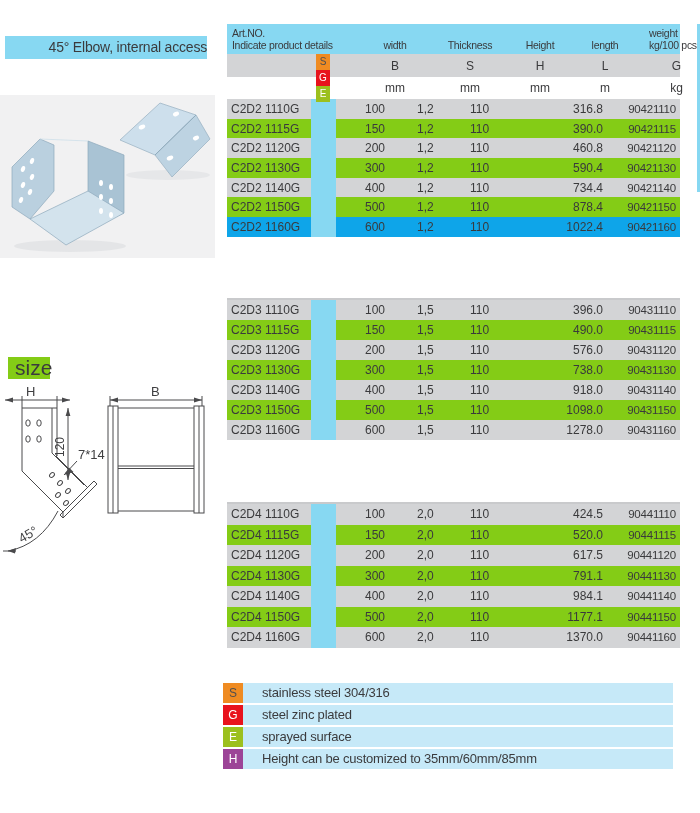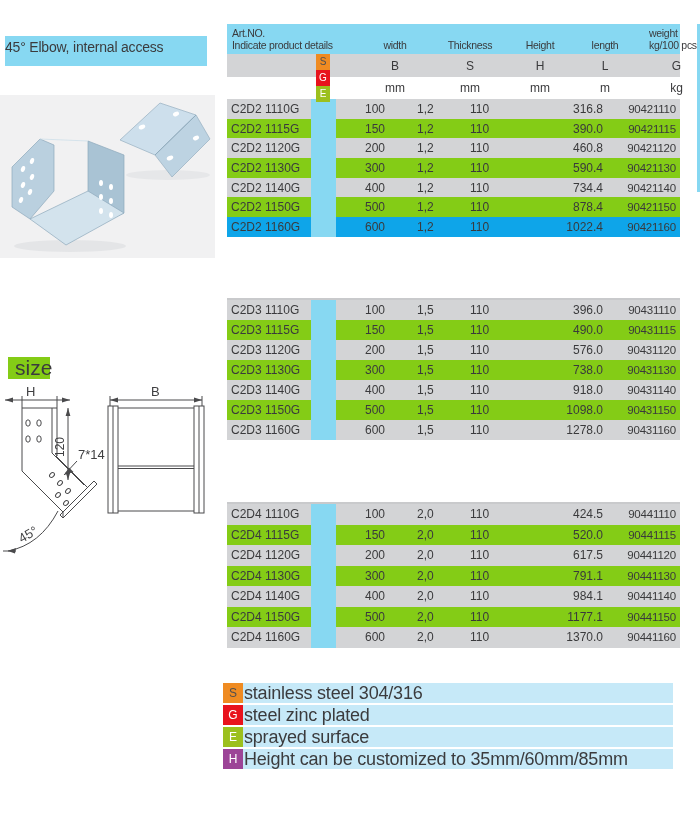--- a/index.html
+++ b/index.html
@@ -2,22 +2,22 @@
 <html><head>
 <meta charset="utf-8">
 <style>
   html,body{margin:0;padding:0;background:#ffffff;}
   .page{
     position:relative;width:700px;height:813px;background:#ffffff;overflow:hidden;
     font-family:"Liberation Sans","DejaVu Sans",sans-serif;color:#3a3a3c;
   }
   
   .title{
-    position:absolute;left:5px;top:36px;width:202px;height:30px;line-height:23px;
-    background:#87d8f2;text-align:left;font-size:14px;letter-spacing:-0.2px;color:#3b3b3d;
+    position:absolute;left:5px;top:36px;width:202px;height:23px;line-height:23px;
+    background:#87d8f2;text-align:right;font-size:14px;letter-spacing:-0.2px;color:#3b3b3d;
   }
   .photo{position:absolute;left:0;top:95px;width:215px;height:163px;}
   .size-label{
     position:absolute;left:8px;top:357px;width:42px;height:22px;line-height:22px;
     background:#84cc16;font-size:21px;padding-left:7px;box-sizing:border-box;color:#3b3b3d;
   }
   .drawing{position:absolute;left:0;top:383px;width:220px;height:196px;}
   
   .twrap{position:absolute;left:227px;top:24px;width:453px;}
   .grid{display:grid;grid-template-columns:84px 25px 62px 60px 52px 50px 65px 55px;gap:14px;}
@@ -50,21 +50,21 @@
   .sec2{top:298px;}
   .sec3{top:502px;}
   .marker{
     position:absolute;left:89px;width:14px;height:16px;line-height:16px;
     text-align:center;font-size:10px;
   }
   
   .legend{position:absolute;left:223px;top:683px;width:450px;}
   .lrow{display:flex;height:20px;margin-bottom:2px;}
   .lbox{width:20px;height:20px;line-height:20px;text-align:center;font-size:12px;flex:0 0 20px;}
-  .lbar{flex:1;background:#c6e9f8;line-height:20px;font-size:18px;padding-left:1px;letter-spacing:-0.2px;color:#3b3b3d;white-space:nowrap;}
+  .lbar{flex:1;background:#c6e9f8;line-height:20px;font-size:13px;padding-left:19px;letter-spacing:-0.2px;color:#3b3b3d;white-space:nowrap;}
   .edge{position:absolute;left:697px;top:24px;width:3px;height:168px;background:#87d8f2;}
 </style>
 </head>
 <body>
 
 <div class="page">
 
   <div class="title">45° Elbow, internal access</div>
 
   <div class="photo">

